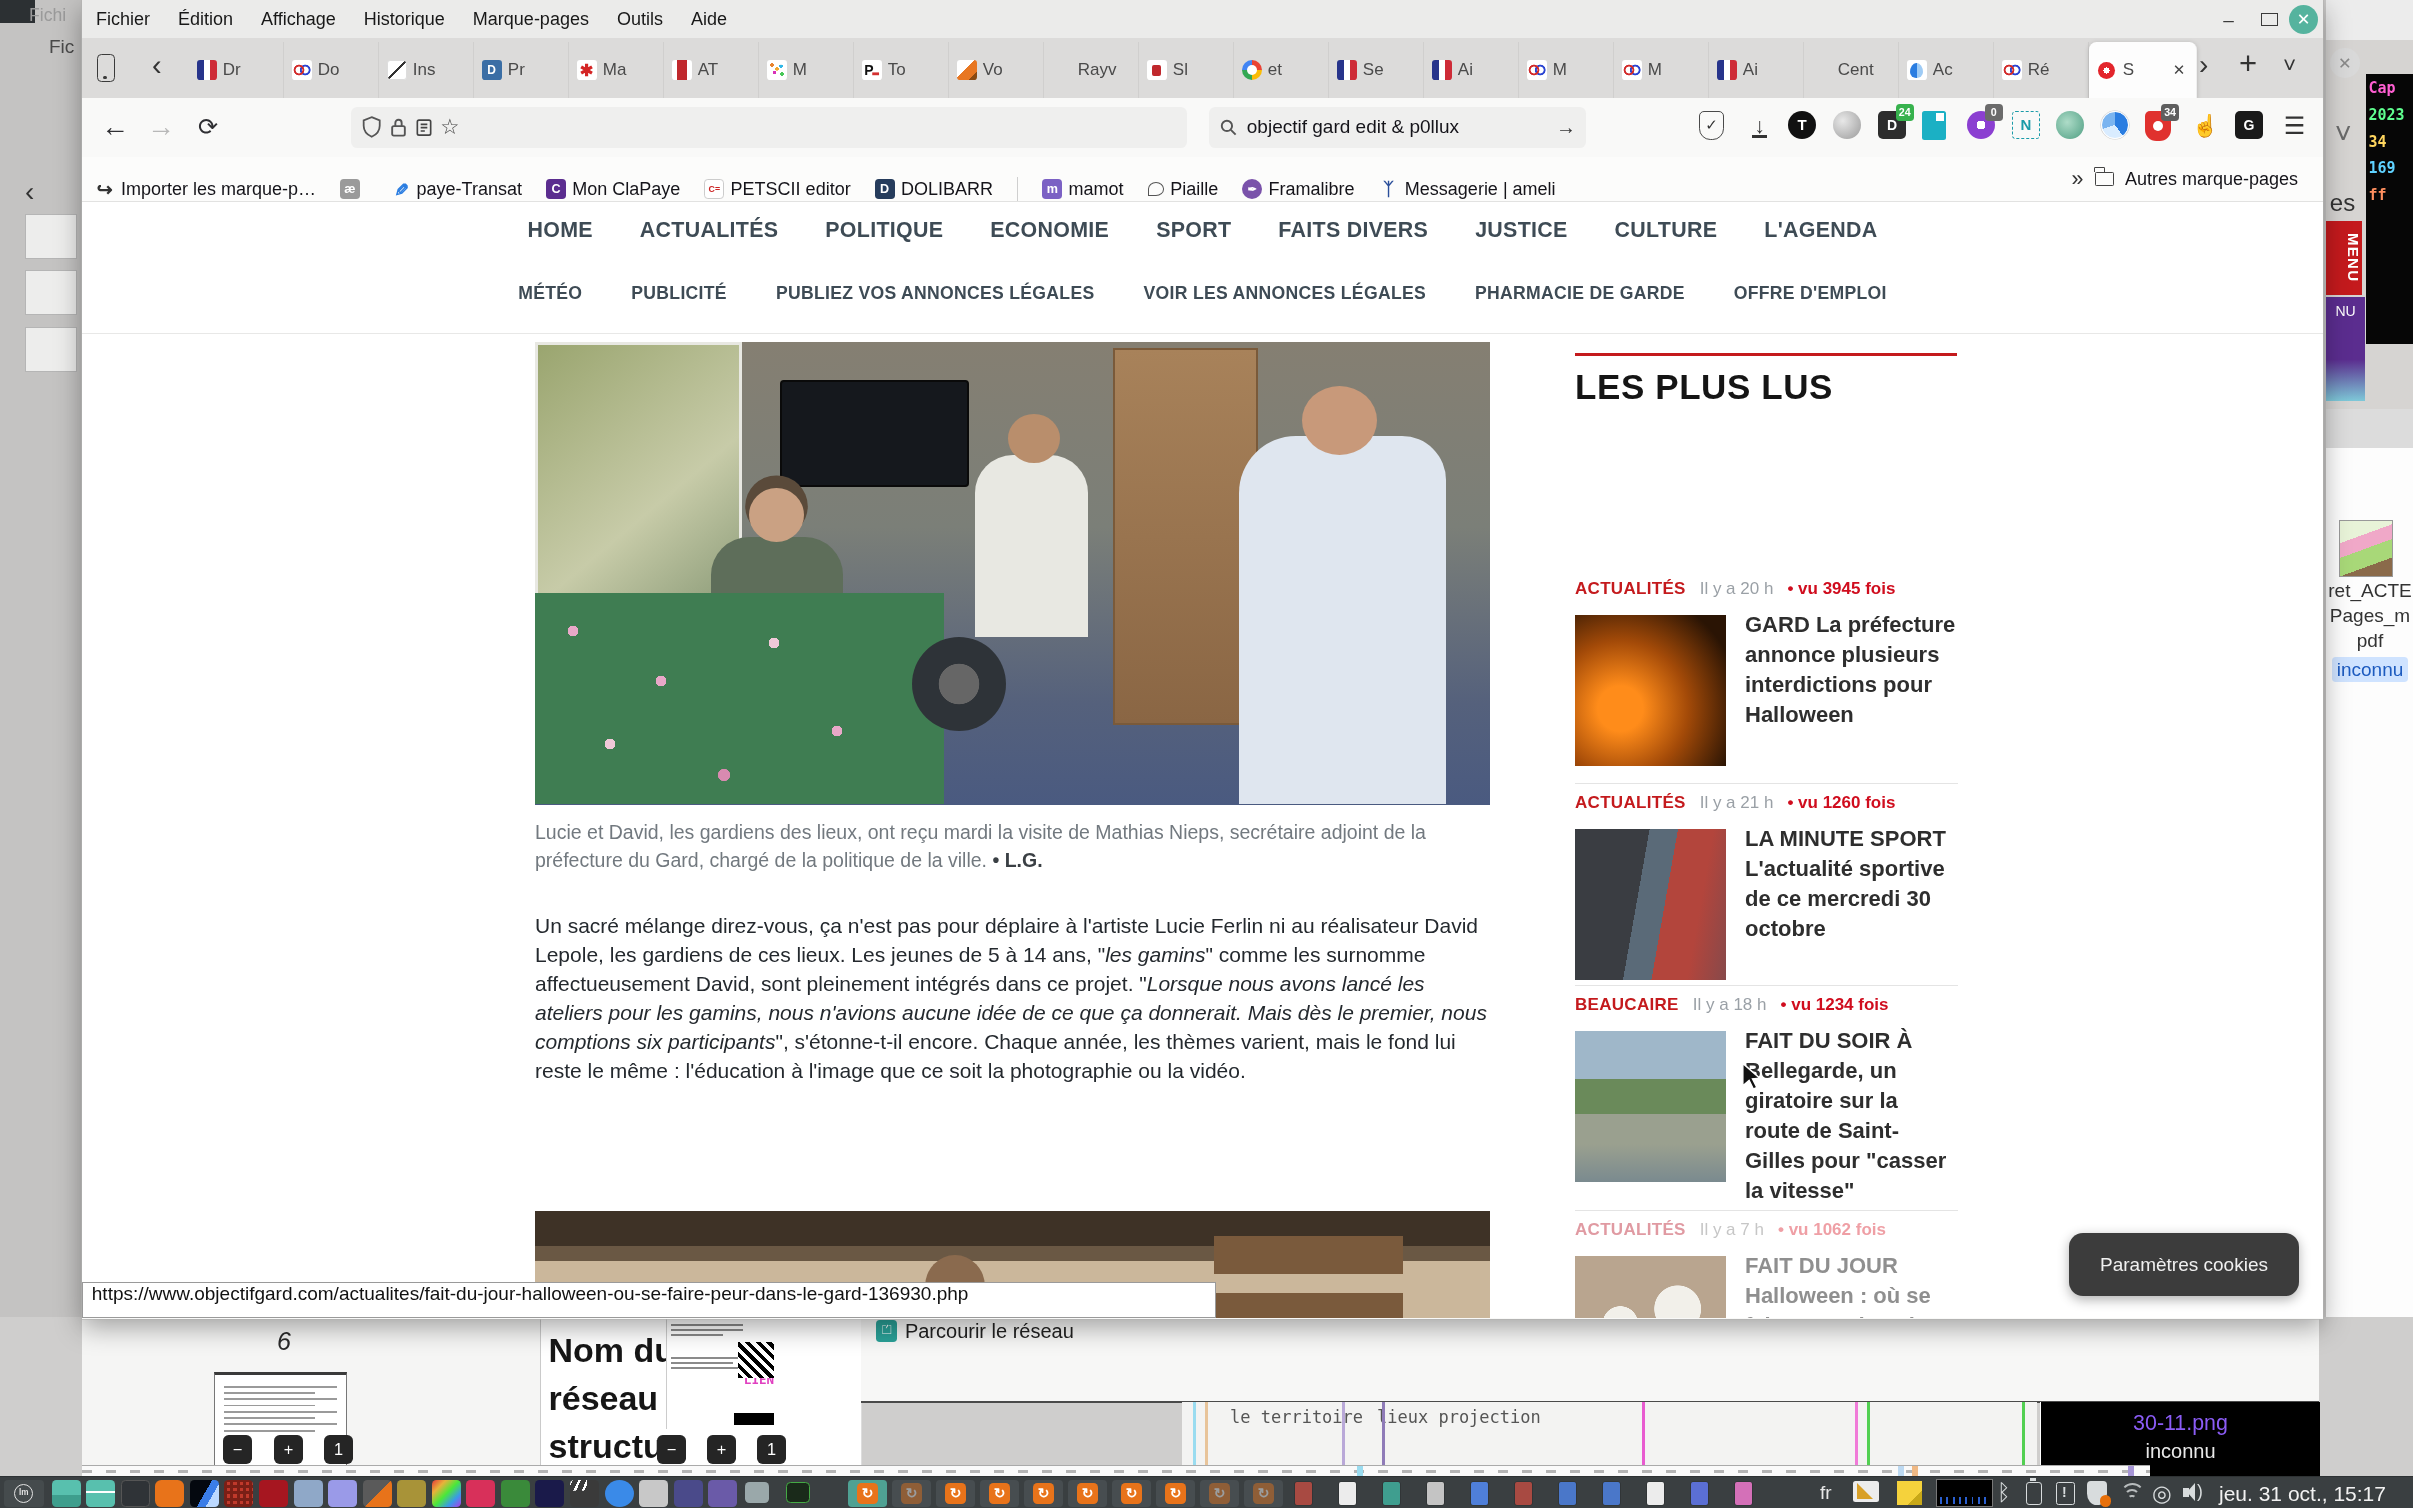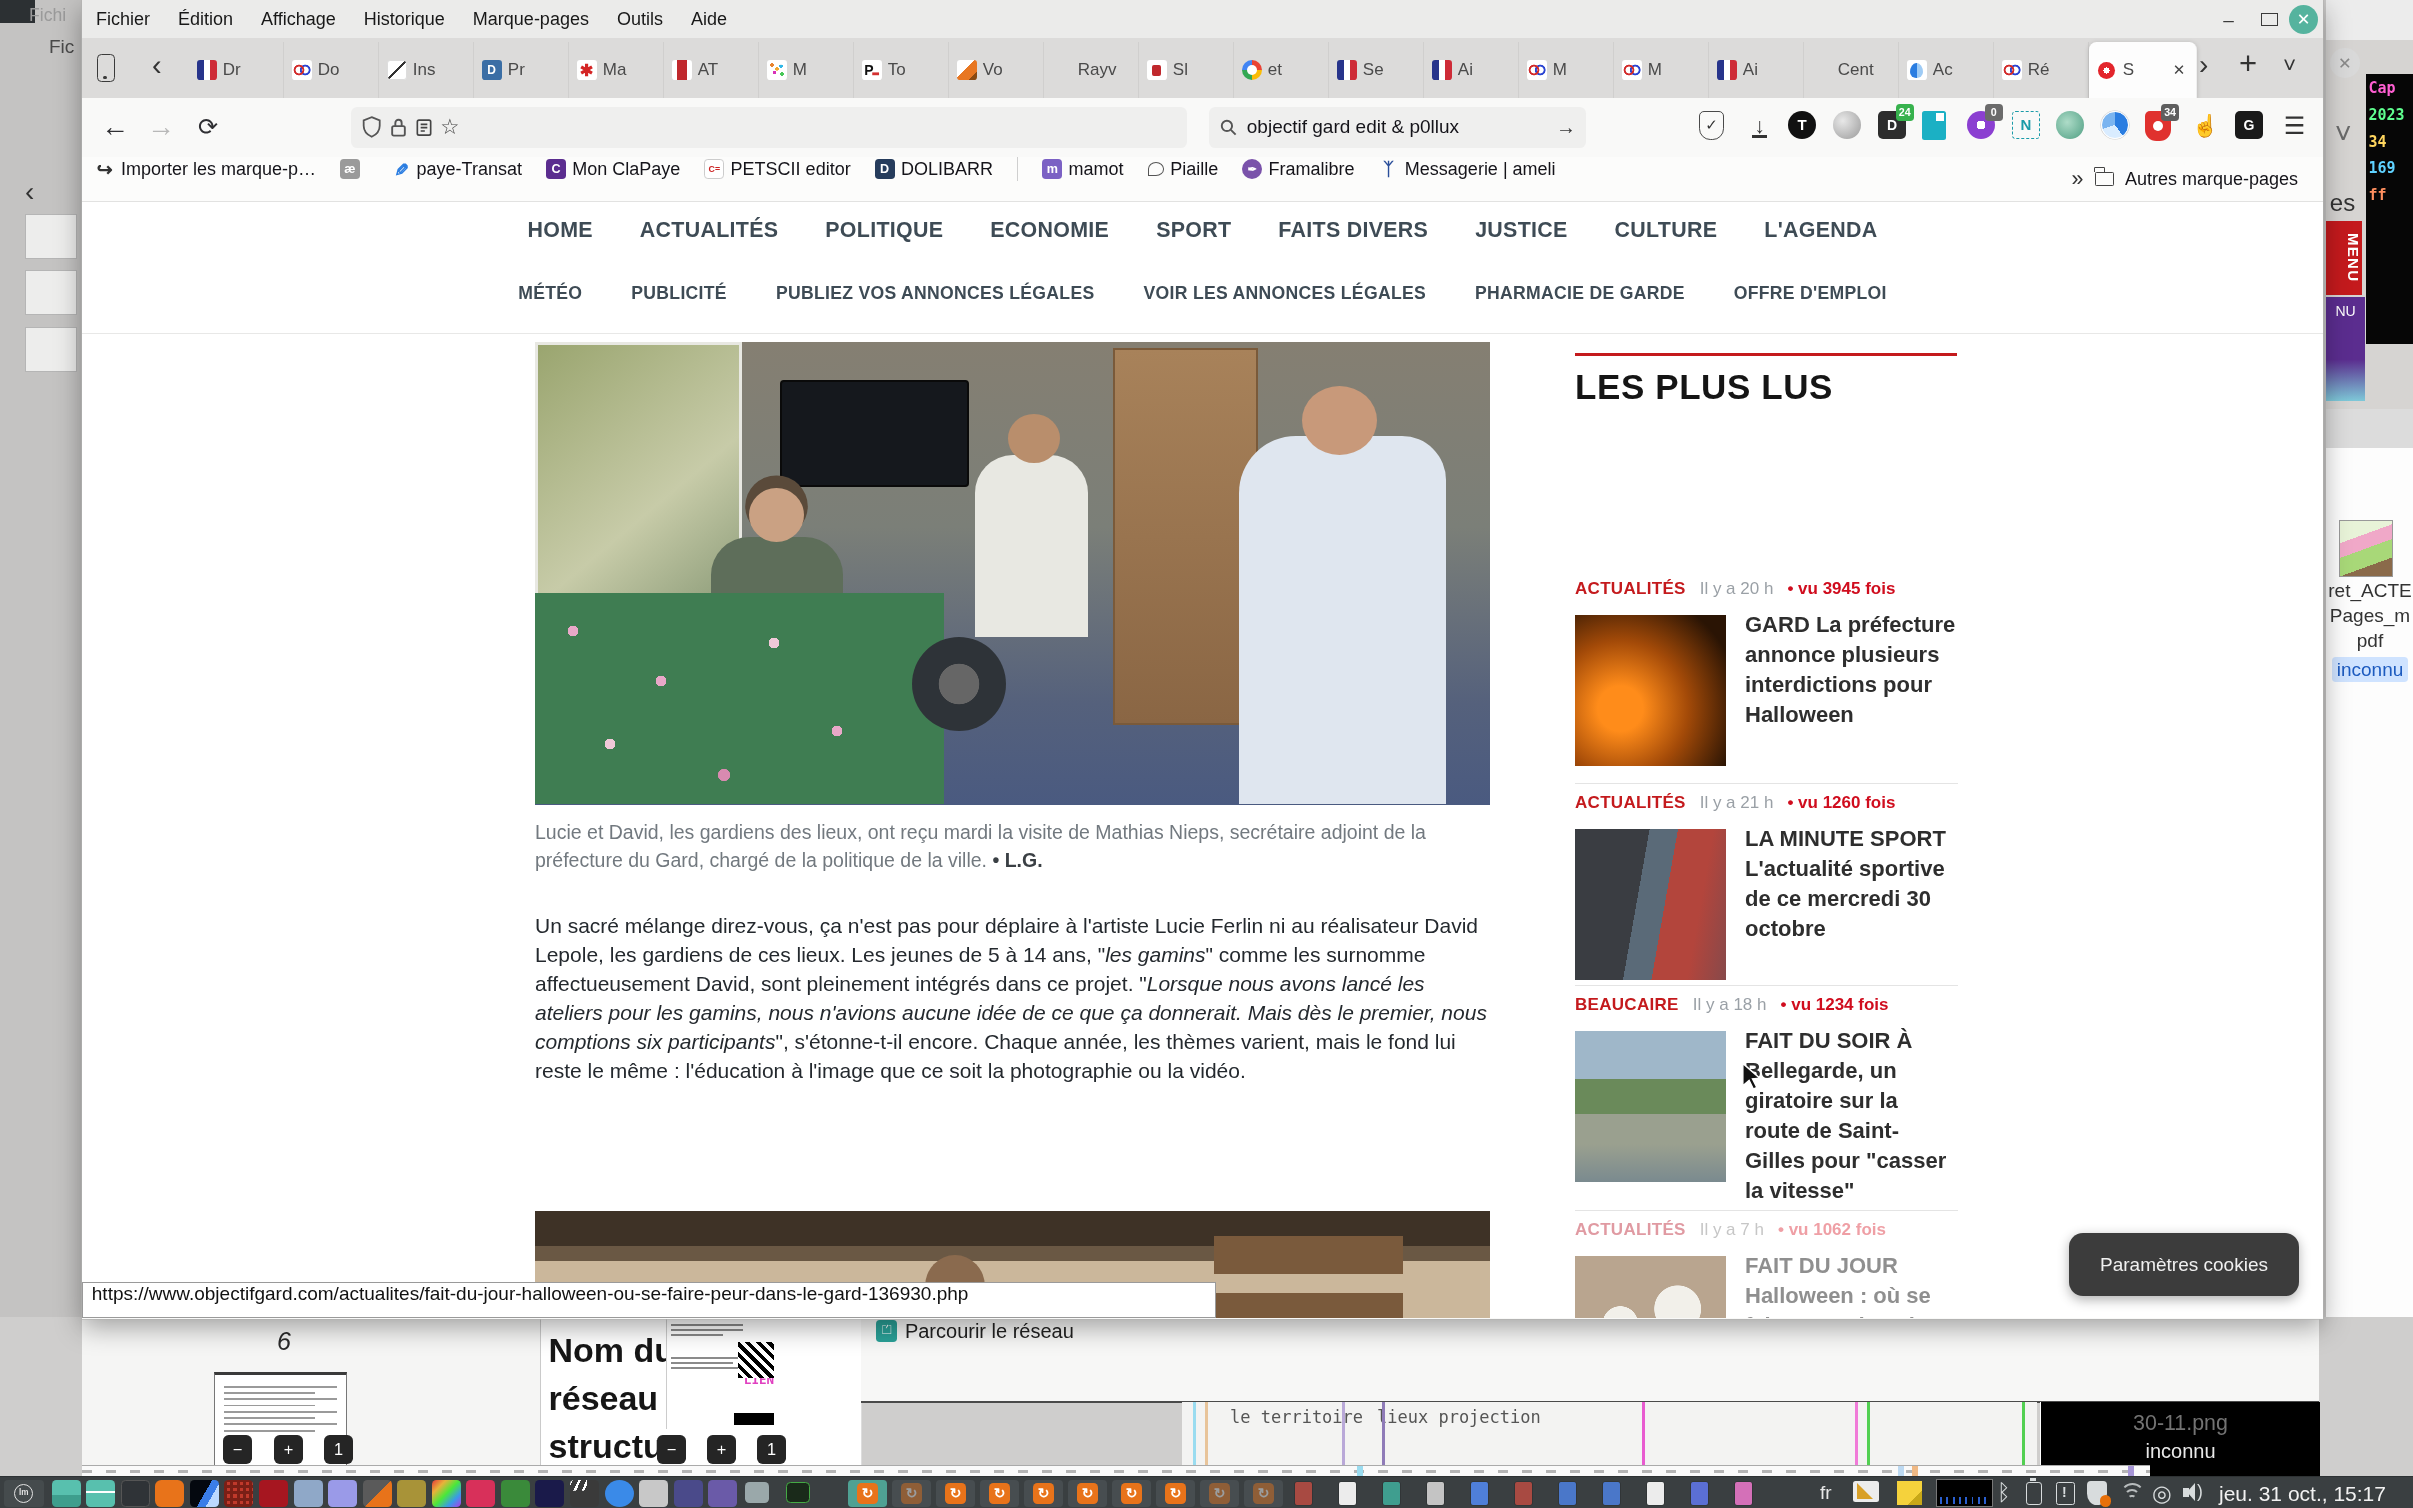--- a/index.html
+++ b/index.html
@@ -51,21 +51,21 @@
 .pbar{position:absolute;right:3.8px;bottom:3.8px;width:40px;height:12.6px;background:#000}
 .netwin{position:absolute;left:861px;top:-6.3px;width:1458px;height:92px;background:#f7f7f6;border-bottom:2.5px solid #4a4a4a}
 .netlabel{position:absolute;left:15px;top:8.8px;display:flex;align-items:center;gap:7.5px;font-size:20px;color:#222}
 .netic{width:21.4px;height:21.4px;border-radius:3.8px;background:#2aa198;color:#fff;font-size:12.6px;display:flex;align-items:center;justify-content:center}
 .netstatus{position:absolute;left:0;top:43px;width:1458px;height:44px;background:#ececeb;border-top:0.6px solid #d0d0d0;display:flex;align-items:center}
 .netstatus span{margin-left:333px;font-size:20px;color:#222}
 .monowin{position:absolute;left:1182px;top:85px;width:855px;height:74px;background:#f3f3f2;overflow:hidden}
 .monotxt{position:absolute;top:5px;font-family:"DejaVu Sans Mono",monospace;font-size:17px;color:#555}
 .mline{position:absolute;top:0;width:3.1px;height:74px}
 .blackbox{position:absolute;left:2040px;top:85px;width:280px;height:74px;background:#000;border-left:1.9px solid #fff;text-align:center}
-.bbname{font-size:21.4px;color:#737373;margin-top:8.8px}
+.bbname{font-size:21.4px;color:#8b5cf6;margin-top:8.8px}
 .bbtype{font-size:20px;color:#e8e8e8;margin-top:3.8px}
 .dashstrip{position:absolute;left:82px;top:148px;width:2068px;height:11.3px;background:#fafafa;border-top:0.6px solid #aaa}
 .dashstrip .dashes{position:absolute;left:0;top:4.4px;width:100%;height:2.5px;background:repeating-linear-gradient(90deg,#b5b5b5 0 10px,transparent 10px 24px)}
 .tick{position:absolute;top:0;width:6.3px;height:11.3px}
 
 
 #taskbar{position:absolute;left:0;top:1476px;width:2413px;height:32px;background:#3a3f41;border-top:0.6px solid #2e3234}
 .mintbtn{position:absolute;left:3.8px;top:2.5px;width:40px;height:27px;background:#454b4d;border-radius:3.8px;display:flex;align-items:center;justify-content:center}
 .mintbtn b{width:19px;height:19px;border:1.9px solid #e3e3e3;border-radius:50%;color:#e3e3e3;font-size:8.2px;line-height:16.3px;text-align:center}
 .lc{position:absolute;top:2.5px;width:29px;height:27px;border-radius:4.4px;background:#888}
@@ -174,21 +174,21 @@
 .ex-dashedn{border:1.9px dashed #1a9ba8;width:28px;height:28px;border-radius:3.8px;color:#1a9ba8}
 .ex-dashedn::before{content:"N";font-size:15px;font-weight:bold}
 .ex-leaf{background:radial-gradient(circle at 40% 40%,#aedcc8,#4e9e82);border-radius:50%;width:28px;height:28px}
 .ex-bluecircle{background:conic-gradient(#2a7de1 0 40%,#d9ecff 40% 70%,#7ab4f0 70%);border-radius:50%;width:28px;height:28px;border:1.9px solid #fff;box-shadow:0 0 0 0.6px #ccc}
 .ex-redshield{background:#e0312e;width:26.4px;height:30px;border-radius:5px 5px 11.3px 11.3px}
 .ex-redshield::before{content:"";width:10px;height:10px;background:#fff;border-radius:50%}
 .ex-thumb::before{content:"☝";font-size:21.4px;color:#333}
 .ex-darkg{background:#1a1a1a;border-radius:5px;width:28px;height:28px;color:#fff}
 .ex-darkg::before{content:"G";font-size:14px;font-weight:bold}
 .ex-menu::before{content:"☰";font-size:24px;color:#333}
-.bookmarksbar{position:absolute;left:0;top:157px;width:100%;height:45px;background:#fcfcfb;border-bottom:1.3px solid #e2e2e1;display:flex;align-items:flex-start}
+.bookmarksbar{position:absolute;left:0;top:157px;width:100%;height:45px;background:#fcfcfb;border-bottom:1.3px solid #e2e2e1;display:flex;align-items:flex-end}
 .bkitems{display:flex;align-items:center;gap:24px;padding-left:12.6px}
 .bkitem{display:flex;align-items:center;gap:6.3px;white-space:nowrap}
 .bkl{font-size:18px;color:#15141a}
 .bki{width:20px;height:20px;border-radius:3.8px;display:flex;align-items:center;justify-content:center;font-size:12.6px;font-weight:bold;flex:none}
 .bk-import{color:#333}.bk-import::before{content:"↪";font-size:19px}
 .bk-ae{background:#9a9a9a;color:#fff}.bk-ae::before{content:"æ"}
 .bk-feather{color:#2a7de1}.bk-feather::before{content:"✎";font-size:17.6px;display:inline-block;transform:rotate(90deg)}
 .bk-clapaye{background:#5b2d8f;color:#fff}.bk-clapaye::before{content:"C"}
 .bk-petscii{background:#fff;border:0.6px solid #ccc;color:#c22}.bk-petscii::before{content:"C=";font-size:8.8px}
 .bk-dolibarr{background:#263c5c;color:#fff}.bk-dolibarr::before{content:"D"}

